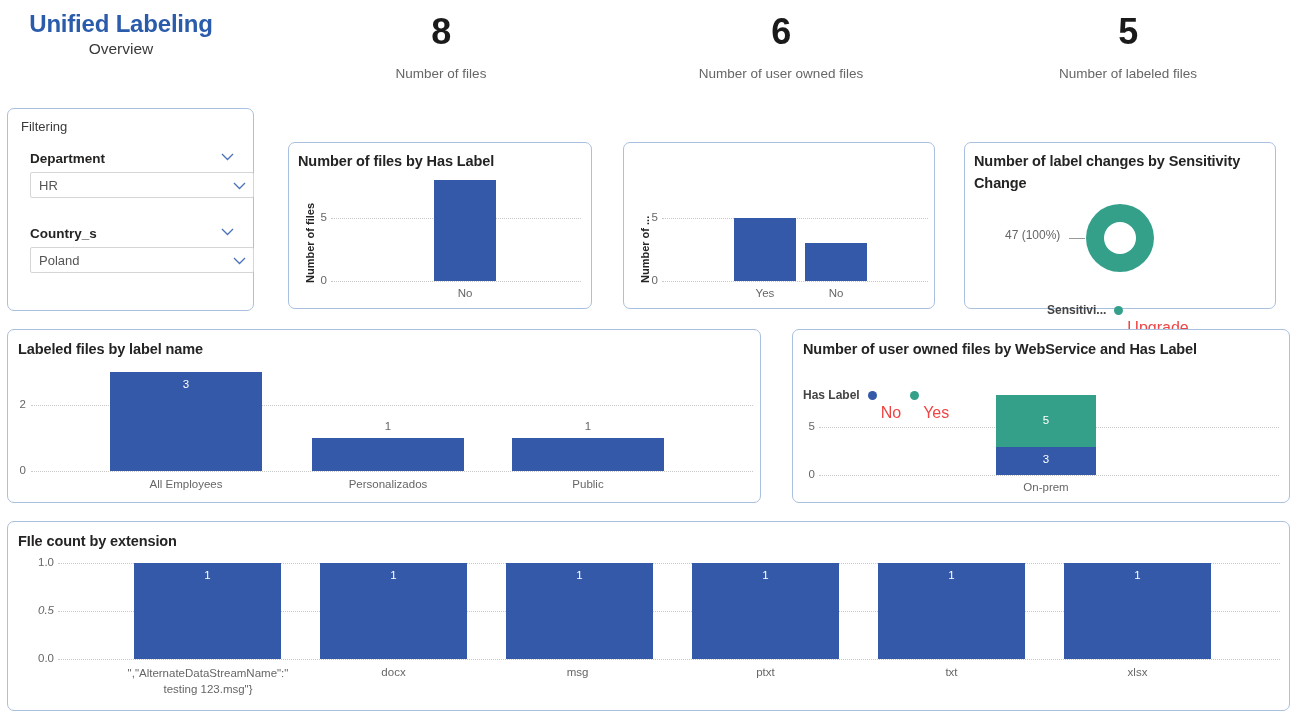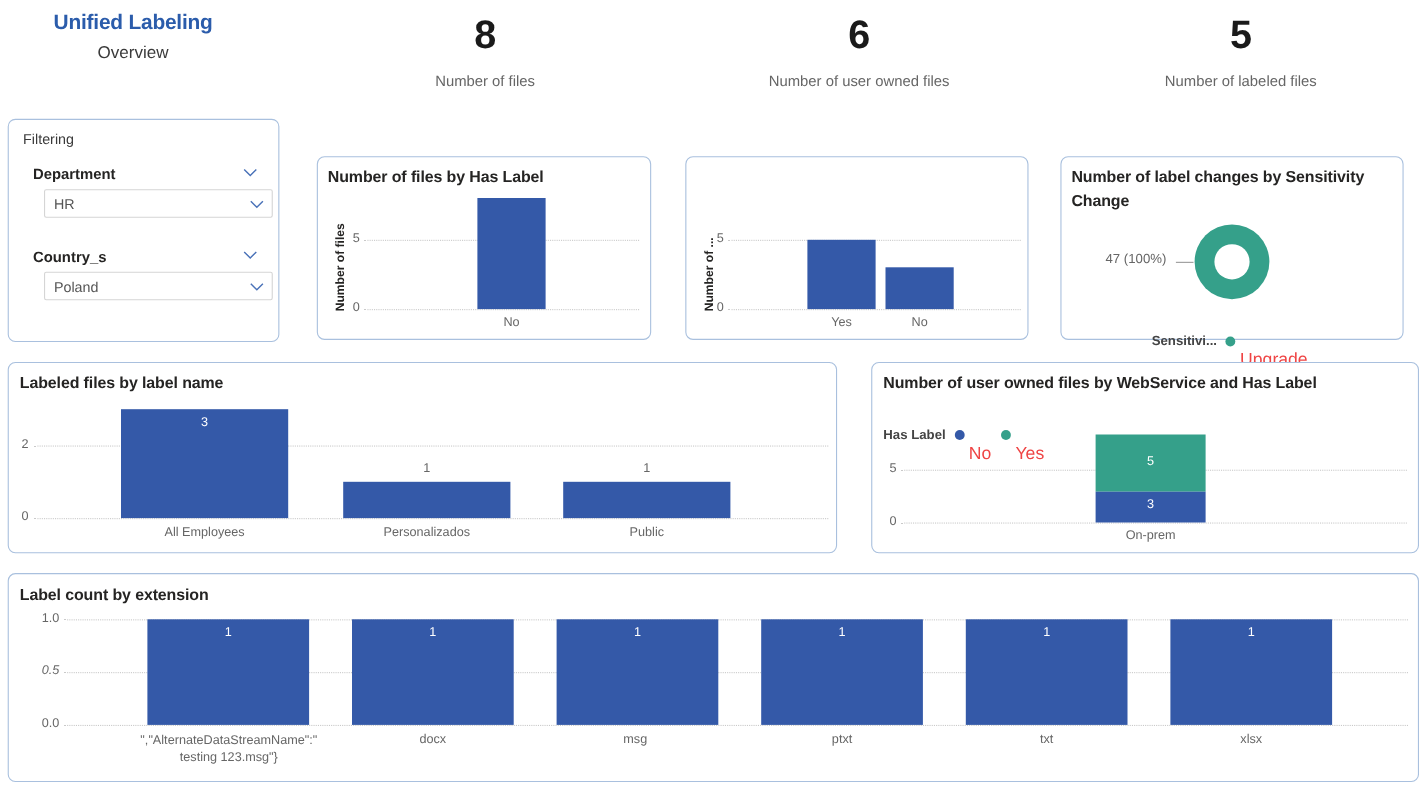--- a/index.html
+++ b/index.html
@@ -26,21 +26,21 @@
     font-weight: bold;
     color: #252423;
     line-height: 1.52;
     letter-spacing: -0.1px;
   }
 
   
   #hdr-title {
     position: absolute; left: 0; top: 10px; width: 242px;
     text-align: center;
-    font-size: 19px; font-weight: bold; color: #2b5cab;
+    font-size: 24px; font-weight: bold; color: #2b5cab;
     letter-spacing: -0.2px;
   }
   #hdr-sub {
     position: absolute; left: 0; top: 40px; width: 242px;
     text-align: center;
     font-size: 15.5px; color: #3a3a3a;
   }
   .kpi { position: absolute; text-align: center; }
   .kpi-value {
     font-size: 36px; font-weight: bold; color: #1a1a1a;
@@ -59,22 +59,22 @@
   .slicer { position: absolute; left: 22px; width: 208px; }
   .slicer-label {
     font-size: 13.5px; font-weight: bold; color: #252423;
     position: absolute; left: 0; top: 0;
   }
   .slicer-caret {
     position: absolute; right: 4px; top: 2px;
     width: 13px; height: 8px;
   }
   .slicer-box {
-    position: absolute; left: 10px; top: 21px;
-    width: 208px; height: 26px;
+    position: absolute; left: 0; top: 21px;
+    width: 224px; height: 26px;
     border: 1px solid #d5d5d5; border-radius: 2px;
     background: #ffffff; box-sizing: border-box;
   }
   .slicer-value {
     position: absolute; left: 8px; top: 5px;
     font-size: 13px; color: #555555;
   }
   .slicer-box-caret { position: absolute; right: 7px; top: 9px; width: 13px; height: 8px; }
   .axis-y-title {
     position: absolute;
@@ -272,21 +272,21 @@
   <div class="bar teal" style="left:203px; top:65px; width:100px; height:52px;"></div>
   <div class="bar-value" style="left:203px; top:84px; width:100px;">5</div>
 
   <div class="bar" style="left:203px; top:117px; width:100px; height:28px;"></div>
   <div class="bar-value" style="left:203px; top:123px; width:100px;">3</div>
 
   <div class="cat-label" style="left:203px; top:151px; width:100px;text-align:center;">On-prem</div>
 </div>
 
 <div class="card" style="left:7px; top:521px; width:1283px; height:190px;">
-  <div class="card-title" style="position:absolute; left:10px; top:8px;">Label count by extension</div>
+  <div class="card-title" style="position:absolute; left:10px; top:8px;">FIle count by extension</div>
 
   <div class="gridline" style="left:50px; top:41px; width:1222px;"></div>
   <div class="gridline" style="left:50px; top:89px; width:1222px;"></div>
   <div class="gridline" style="left:50px; top:137px; width:1222px;"></div>
   <div class="tick-label" style="left:14px; top:34px; width:32px;">1.0</div>
   <div class="tick-label" style="left:14px; top:82px; width:32px;font-style:italic;">0.5</div>
   <div class="tick-label" style="left:14px; top:130px; width:32px;">0.0</div>
 
   <div class="bar" style="left:126px; top:41px; width:147px; height:96px;"></div>
   <div class="bar-value" style="left:126px; top:47px; width:147px;">1</div>

